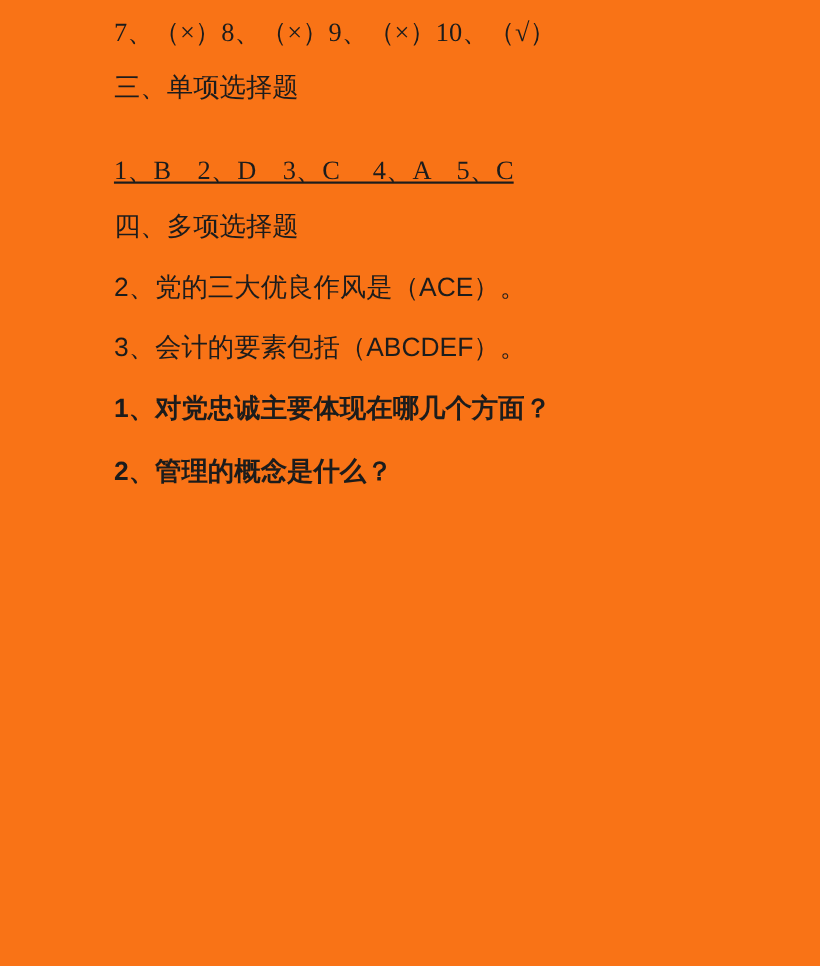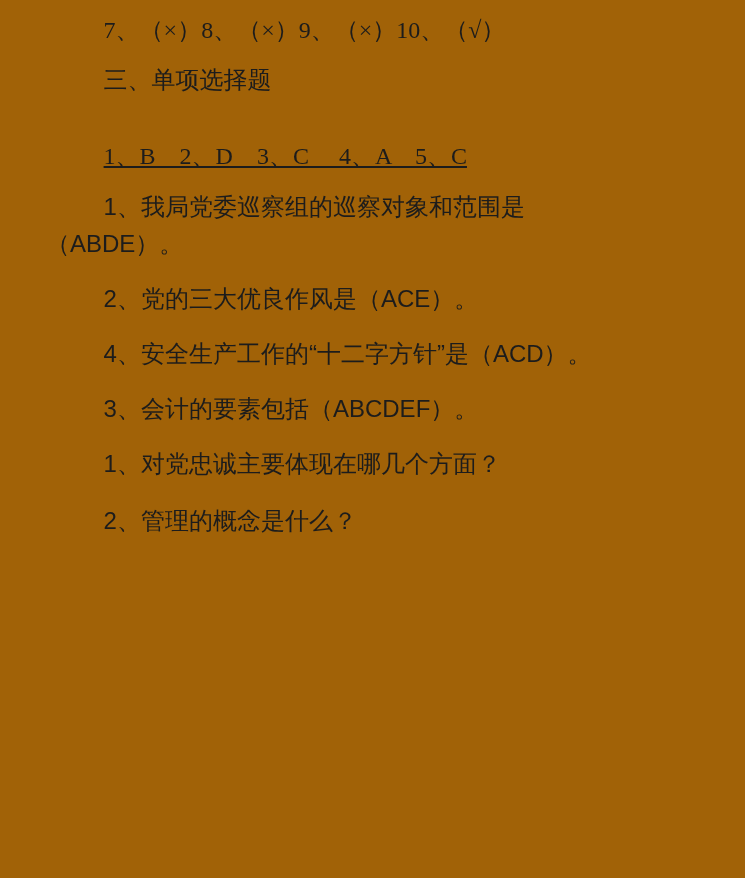--- a/index.html
+++ b/index.html
@@ -4,55 +4,54 @@
 <style>
   html, body {
     margin: 0;
     padding: 0;
     background: #ffffff;
   }
   .page {
     position: relative;
     width: 745px;
     height: 878px;
-    background: #a16207;
+    background: #f97316;
     overflow: hidden;
   }
   .content {
     box-sizing: content-box;
     padding: 12px 0 0 46px;
     width: 612px;
     color: #1c1c1c;
     font-size: 24px;
     line-height: 37px;
     font-family: "Liberation Sans", "DejaVu Sans", sans-serif;
   }
   .content p {
     margin: 0 0 18px 0;
     text-indent: 2.4em;
   }
   .serif { font-family: "Liberation Serif", "DejaVu Serif", serif; }
   .pre   { white-space: pre-wrap; }
-  .bold  { font-weight: 400; }
+  .bold  { font-weight: 700; }
   .mb0  { margin-bottom: 0 !important; }
   .mb12 { margin-bottom: 12px !important; }
   .mb13 { margin-bottom: 13px !important; text-decoration: underline; }
   .mb16 { margin-bottom: 16px !important; }
   .mb20 { margin-bottom: 20px !important; }
   .mb40 { margin-bottom: 40px !important; }
   .mb64 { margin-bottom: 64px !important; }
 </style>
 </head>
 <body>
 
 <div class="page">
   <div class="content">
     <p class="serif mb12">7、（×）8、（×）9、（×）10、（√）</p>
     <p class="mb40">三、单项选择题</p>
     <p class="serif pre mb13">1、B    2、D    3、C     4、A    5、C</p>
-    <p>1、我局党委巡察组的巡察对象和范围是（ABDE）。</p>
+    <p>四、多项选择题</p>
     <p>2、党的三大优良作风是（ACE）。</p>
-    <p>4、安全生产工作的“十二字方针”是（ACD）。</p>
     <p>3、会计的要素包括（ABCDEF）。</p>
     <p class="bold mb20">1、对党忠诚主要体现在哪几个方面？</p>
     <p class="bold mb0">2、管理的概念是什么？</p>
   </div>
 </div>
 
 </body></html>

